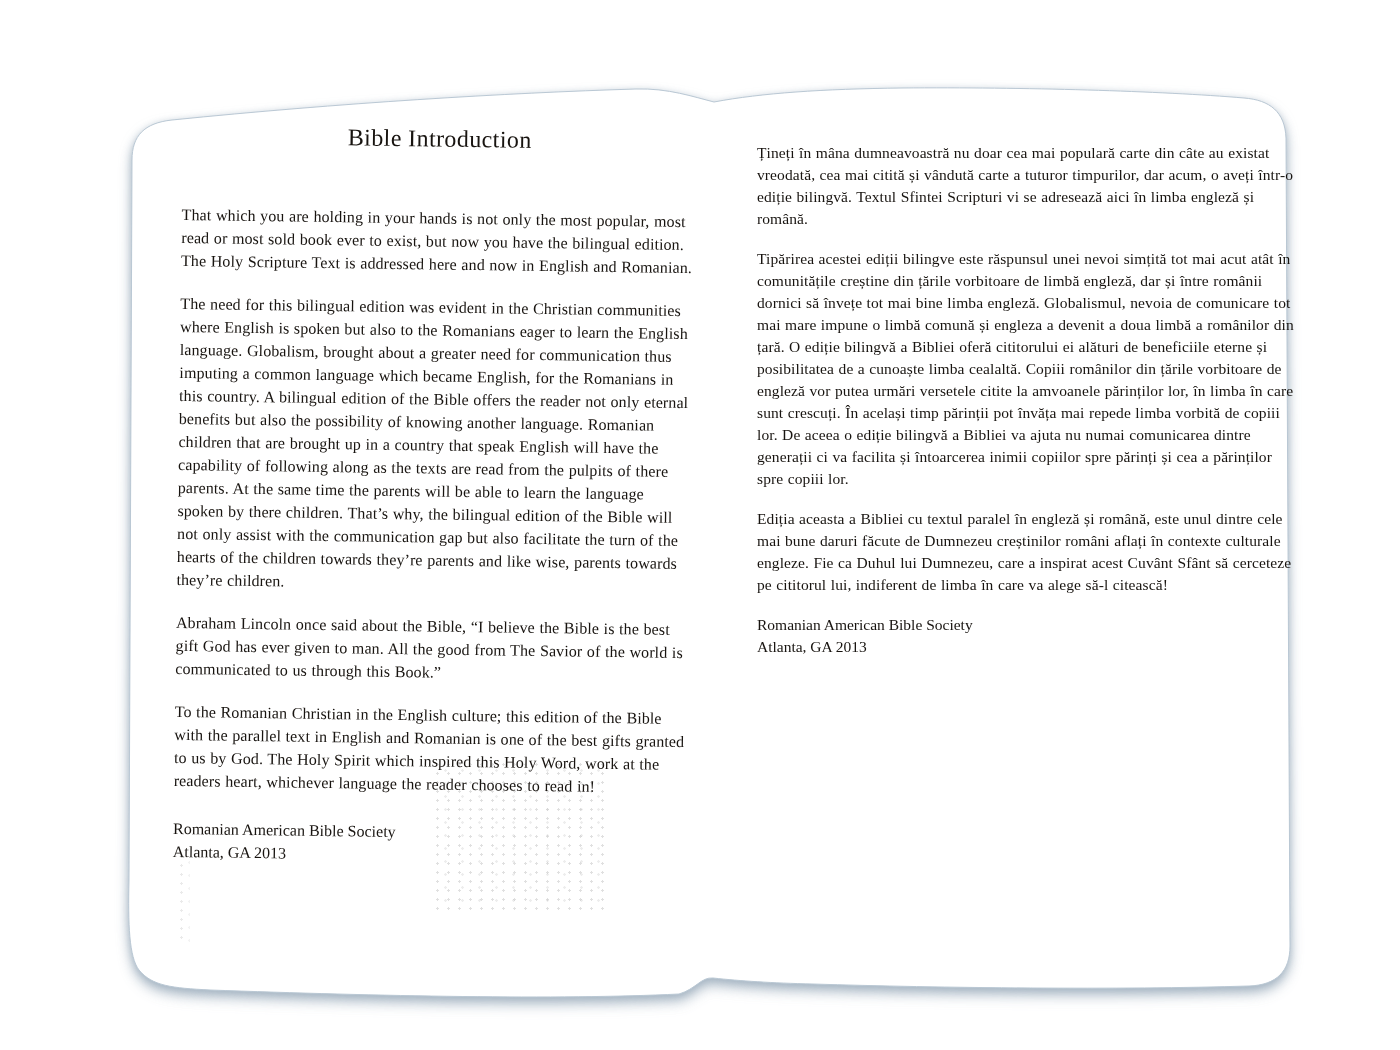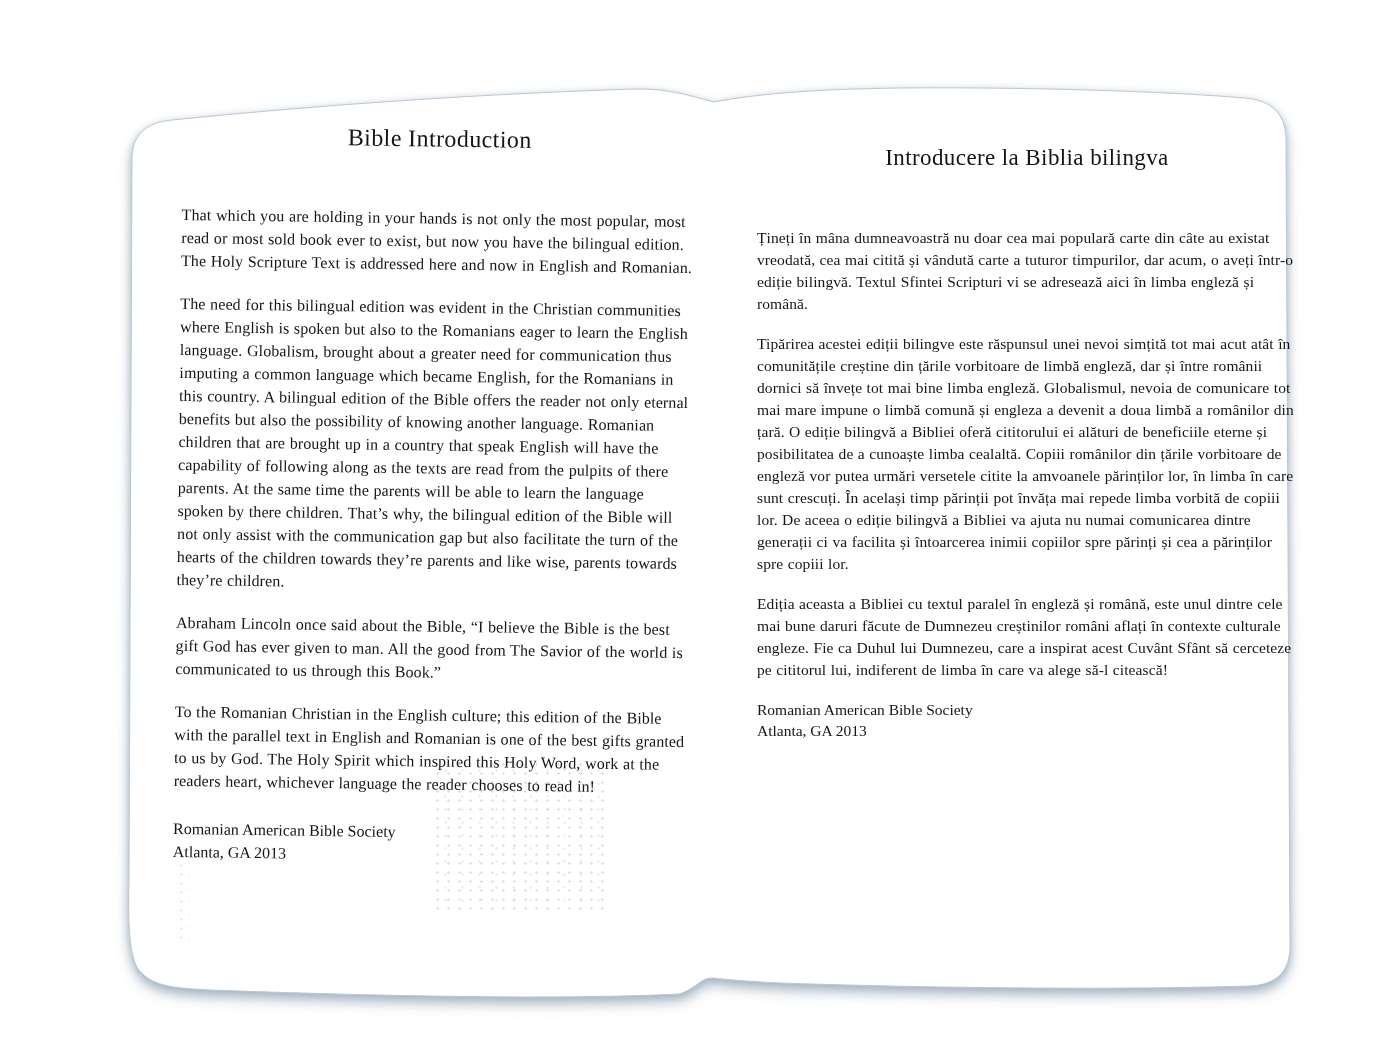--- a/index.html
+++ b/index.html
@@ -110,21 +110,20 @@
     <p class="para">The need for this bilingual edition was evident in the Christian communities where English is spoken but also to the Romanians eager to learn the English language. Globalism, brought about a greater need for communication thus imputing a common language which became English, for the Romanians in this country. A bilingual edition of the Bible offers the reader not only eternal benefits but also the possibility of knowing another language. Romanian children that are brought up in a country that speak English will have the capability of following along as the texts are read from the pulpits of there parents. At the same time the parents will be able to learn the language spoken by there children. That’s why, the bilingual edition of the Bible will not only assist with the communication gap but also facilitate the turn of the hearts of the children towards they’re parents and like wise, parents towards they’re children.</p>
     <p class="para">Abraham Lincoln once said about the Bible, “I believe the Bible is the best gift God has ever given to man. All the good from The Savior of the world is communicated to us through this Book.”</p>
     <p class="para">To the Romanian Christian in the English culture; this edition of the Bible with the parallel text in English and Romanian is one of the best gifts granted to us by God. The Holy Spirit which inspired this Holy Word, work at the readers heart, whichever language the reader chooses to read in!</p>
     <div class="signature">
       <div class="sig-line">Romanian American Bible Society</div>
       <div class="sig-line">Atlanta, GA 2013</div>
     </div>
   </div>
 
   <div class="page-text page-text-right">
-    <h1 class="page-title">Introducere la Biblia bilingva</h1>
     <p class="para">Țineți în mâna dumneavoastră nu doar cea mai populară carte din câte au existat vreodată, cea mai citită și vândută carte a tuturor timpurilor, dar acum, o aveți într-o ediție bilingvă. Textul Sfintei Scripturi vi se adresează aici în limba engleză și română.</p>
     <p class="para">Tipărirea acestei ediții bilingve este răspunsul unei nevoi simțită tot mai acut atât în comunitățile creștine din țările vorbitoare de limbă engleză, dar și între românii dornici să învețe tot mai bine limba engleză. Globalismul, nevoia de comunicare tot mai mare impune o limbă comună și engleza a devenit a doua limbă a românilor din țară. O ediție bilingvă a Bibliei oferă cititorului ei alături de beneficiile eterne și posibilitatea de a cunoaște limba cealaltă. Copiii românilor din țările vorbitoare de engleză vor putea urmări versetele citite la amvoanele părinților lor, în limba în care sunt crescuți. În același timp părinții pot învăța mai repede limba vorbită de copiii lor. De aceea o ediție bilingvă a Bibliei va ajuta nu numai comunicarea dintre generații ci va facilita și întoarcerea inimii copiilor spre părinți și cea a părinților spre copiii lor.</p>
     <p class="para">Ediția aceasta a Bibliei cu textul paralel în engleză și română, este unul dintre cele mai bune daruri făcute de Dumnezeu creștinilor români aflați în contexte culturale engleze. Fie ca Duhul lui Dumnezeu, care a inspirat acest Cuvânt Sfânt să cerceteze pe cititorul lui, indiferent de limba în care va alege să-l citească!</p>
     <div class="signature">
       <div class="sig-line">Romanian American Bible Society</div>
       <div class="sig-line">Atlanta, GA 2013</div>
     </div>
   </div>
 
   <div class="scan-noise noise-main"></div>

